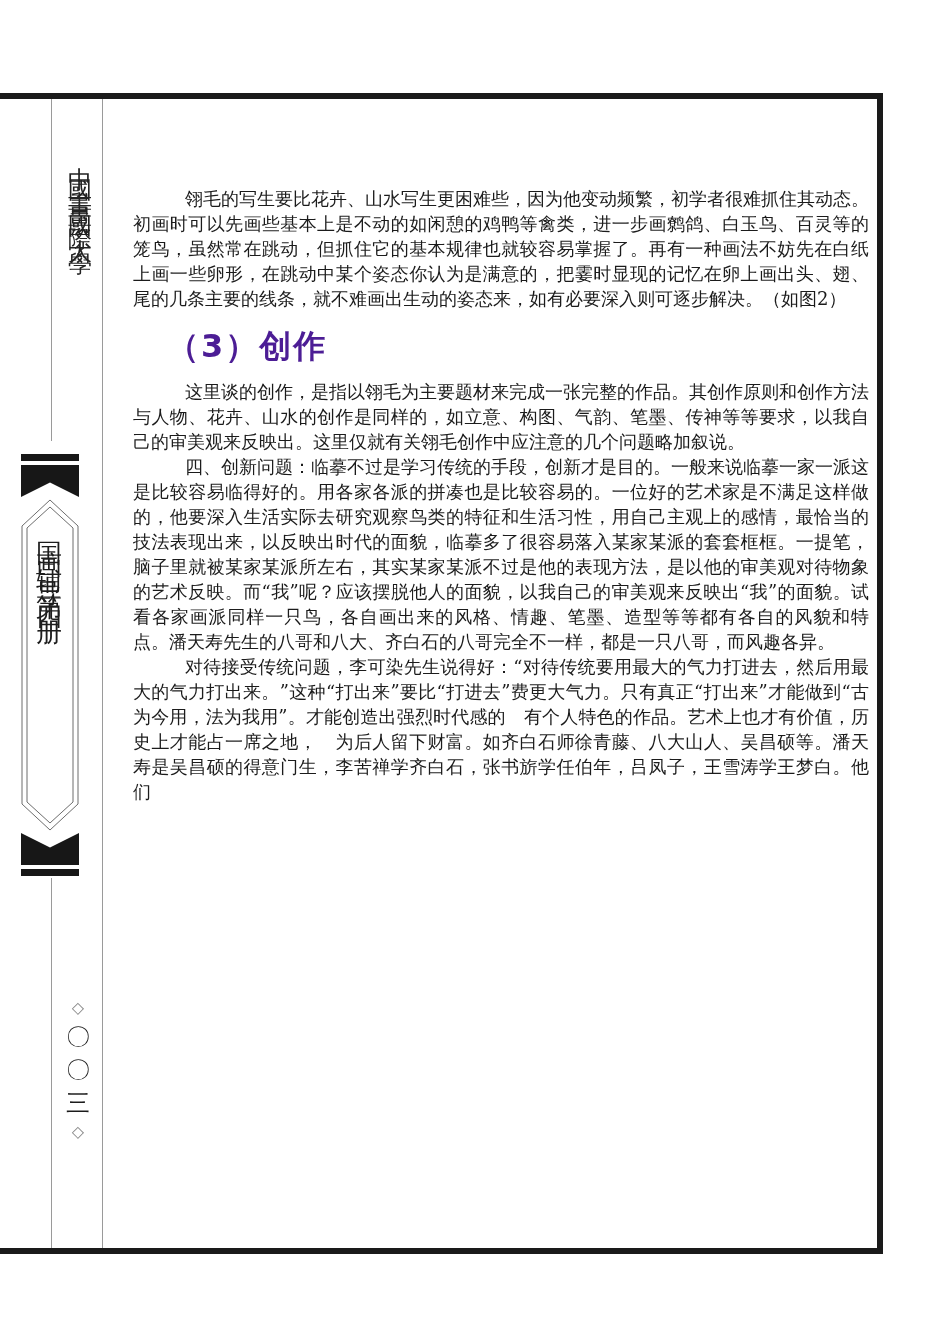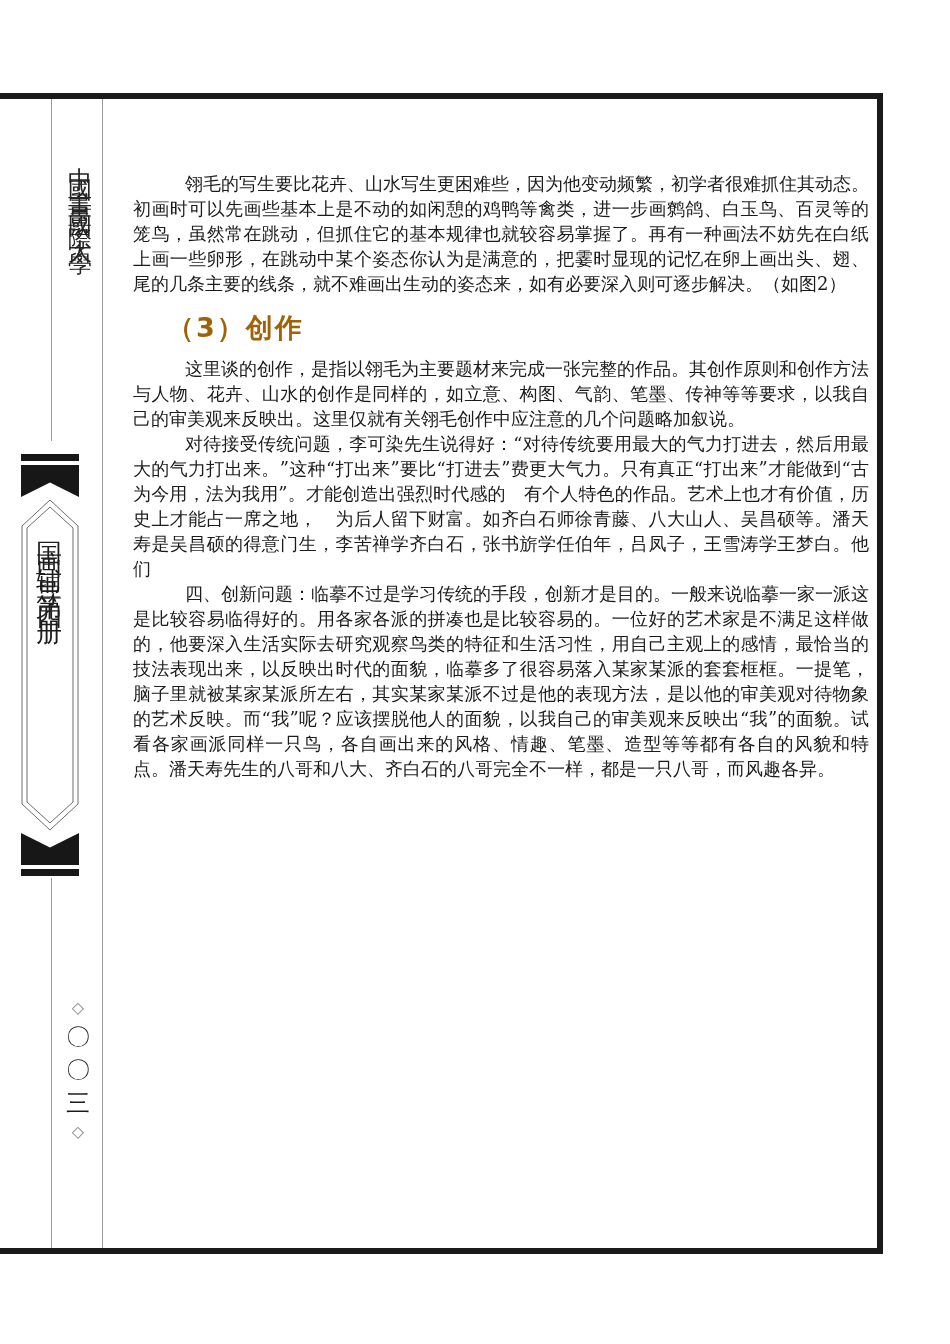--- a/index.html
+++ b/index.html
@@ -26,25 +26,25 @@
   .banner-hex{position:relative;width:58px;height:332px;margin-top:2px;}
   .banner-hex svg{position:absolute;left:0;top:0;}
   .banner-label{position:absolute;left:50%;top:22px;transform:translateX(-50%);
         writing-mode:vertical-rl;font-size:26px;letter-spacing:13px;color:#1d1d1d;white-space:nowrap;}
   
   .folio{position:absolute;left:57px;top:1000px;width:42px;display:flex;flex-direction:column;
         align-items:center;gap:9px;}
   .folio .orn{font-size:16px;color:#8a8a8a;line-height:1;}
   .folio .num{font-size:24px;color:#1b1b1b;line-height:1;}
   
-  .content{position:absolute;left:133px;top:171px;width:736px;}
+  .content{position:absolute;left:133px;top:186px;width:736px;}
   .content p{margin:0;font-size:18px;line-height:25px;text-align:justify;text-indent:52px;
         font-family:"DejaVu Serif","Liberation Serif",serif;}
-  .content h2{margin:14px 0 10px 0;font-size:27px;font-weight:bold;text-indent:34px;
-        letter-spacing:2px;font-family:"DejaVu Sans","Liberation Sans",sans-serif;color:#a16207;}
+  .content h2{margin:14px 0 10px 0;font-size:32px;font-weight:bold;text-indent:34px;
+        letter-spacing:2px;font-family:"DejaVu Sans","Liberation Sans",sans-serif;color:#4c1d95;}
 </style>
 </head>
 <body>
 
 <div class="page">
 
   <div class="bar-top"></div>
   <div class="bar-bottom"></div>
   <div class="bar-right"></div>
   <div class="rule rule-left-top"></div>
@@ -72,17 +72,17 @@
     <span class="num">〇</span>
     <span class="num">〇</span>
     <span class="num">三</span>
     <span class="orn">◇</span>
   </div>
 
   <div class="content">
     <p>翎毛的写生要比花卉、山水写生更困难些，因为他变动频繁，初学者很难抓住其动态。初画时可以先画些基本上是不动的如闲憩的鸡鸭等禽类，进一步画鹩鸽、白玉鸟、百灵等的笼鸟，虽然常在跳动，但抓住它的基本规律也就较容易掌握了。再有一种画法不妨先在白纸上画一些卵形，在跳动中某个姿态你认为是满意的，把霎时显现的记忆在卵上画出头、翅、尾的几条主要的线条，就不难画出生动的姿态来，如有必要深入则可逐步解决。（如图2）</p>
     <h2>（3）创作</h2>
     <p>这里谈的创作，是指以翎毛为主要题材来完成一张完整的作品。其创作原则和创作方法与人物、花卉、山水的创作是同样的，如立意、构图、气韵、笔墨、传神等等要求，以我自己的审美观来反映出。这里仅就有关翎毛创作中应注意的几个问题略加叙说。</p>
+    <p>四、创新问题：临摹不过是学习传统的手段，创新才是目的。一般来说临摹一家一派这是比较容易临得好的。用各家各派的拼凑也是比较容易的。一位好的艺术家是不满足这样做的，他要深入生活实际去研究观察鸟类的特征和生活习性，用自己主观上的感情，最恰当的技法表现出来，以反映出时代的面貌，临摹多了很容易落入某家某派的套套框框。一提笔，脑子里就被某家某派所左右，其实某家某派不过是他的表现方法，是以他的审美观对待物象的艺术反映。而“我”呢？应该摆脱他人的面貌，以我自己的审美观来反映出“我”的面貌。试看各家画派同样一只鸟，各自画出来的风格、情趣、笔墨、造型等等都有各自的风貌和特点。潘天寿先生的八哥和八大、齐白石的八哥完全不一样，都是一只八哥，而风趣各异。</p>
     <p>对待接受传统问题，李可染先生说得好：“对待传统要用最大的气力打进去，然后用最大的气力打出来。”这种“打出来”要比“打进去”费更大气力。只有真正“打出来”才能做到“古为今用，法为我用”。才能创造出强烈时代感的　有个人特色的作品。艺术上也才有价值，历史上才能占一席之地，　为后人留下财富。如齐白石师徐青藤、八大山人、吴昌硕等。潘天寿是吴昌硕的得意门生，李苦禅学齐白石，张书旂学任伯年，吕凤子，王雪涛学王梦白。他们</p>
-    <p>四、创新问题：临摹不过是学习传统的手段，创新才是目的。一般来说临摹一家一派这是比较容易临得好的。用各家各派的拼凑也是比较容易的。一位好的艺术家是不满足这样做的，他要深入生活实际去研究观察鸟类的特征和生活习性，用自己主观上的感情，最恰当的技法表现出来，以反映出时代的面貌，临摹多了很容易落入某家某派的套套框框。一提笔，脑子里就被某家某派所左右，其实某家某派不过是他的表现方法，是以他的审美观对待物象的艺术反映。而“我”呢？应该摆脱他人的面貌，以我自己的审美观来反映出“我”的面貌。试看各家画派同样一只鸟，各自画出来的风格、情趣、笔墨、造型等等都有各自的风貌和特点。潘天寿先生的八哥和八大、齐白石的八哥完全不一样，都是一只八哥，而风趣各异。</p>
   </div>
 
 </div>
 
 </body></html>

